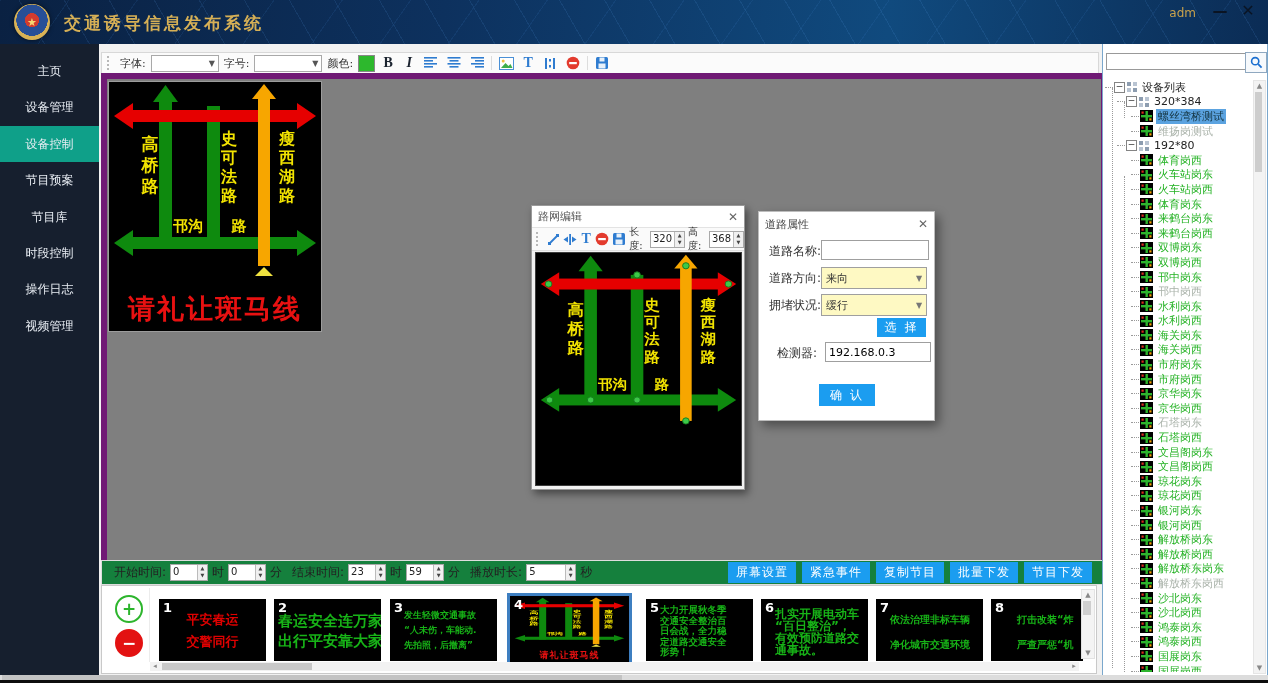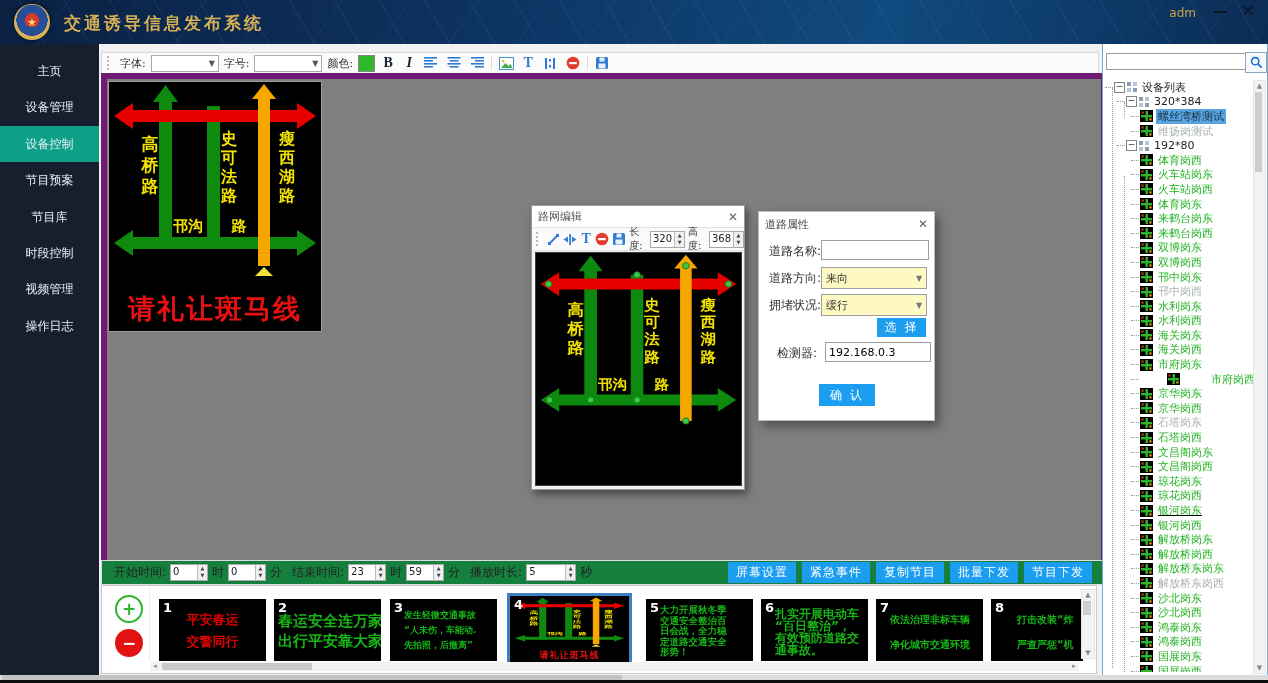--- a/index.html
+++ b/index.html
@@ -149,22 +149,22 @@
     <div class="win-btn" id="win-close">✕</div>
   </div>
 
   <div id="sidebar">
       <div class="menu-item" style="margin-top: 9px;">主页</div>
       <div class="menu-item">设备管理</div>
       <div class="menu-item active">设备控制</div>
       <div class="menu-item">节目预案</div>
       <div class="menu-item">节目库</div>
       <div class="menu-item">时段控制</div>
+      <div class="menu-item">操作日志</div>
       <div class="menu-item">视频管理</div>
-      <div class="menu-item">操作日志</div>
     </div>
 
   <div id="main">
 
     <div id="toolbar">
       <span class="grip"></span>
       <span>字体:</span>
       <span class="combo">
           <span class="combo-v"></span>
           <span class="combo-a">▼</span>
@@ -793,21 +793,21 @@
             <svg width="13" height="12">
               <rect width="13" height="12" fill="#000"></rect>
               <rect x="5.5" y="1" width="2.4" height="10" fill="#2db52d"></rect>
               <rect x="1" y="5" width="11" height="2.4" fill="#2db52d"></rect>
               <rect x="1.5" y="1.5" width="2.2" height="2.2" fill="#e02a1d"></rect>
               <rect x="9.3" y="8.3" width="2.2" height="2.2" fill="#f5a000"></rect>
             </svg>
           </span>
           <span class="tlabel">市府岗东</span>
         </div>
-        <div class="tree-row online leaf-row" style="padding-left: 26px; justify-content: space-between;">
+        <div class="tree-row online leaf-row" style="padding-left: 26px;">
           <span class="stub"></span>
           <span class="node-icon">
             <svg width="13" height="12">
               <rect width="13" height="12" fill="#000"></rect>
               <rect x="5.5" y="1" width="2.4" height="10" fill="#2db52d"></rect>
               <rect x="1" y="5" width="11" height="2.4" fill="#2db52d"></rect>
               <rect x="1.5" y="1.5" width="2.2" height="2.2" fill="#e02a1d"></rect>
               <rect x="9.3" y="8.3" width="2.2" height="2.2" fill="#f5a000"></rect>
             </svg>
           </span>
@@ -910,21 +910,21 @@
             <svg width="13" height="12">
               <rect width="13" height="12" fill="#000"></rect>
               <rect x="5.5" y="1" width="2.4" height="10" fill="#2db52d"></rect>
               <rect x="1" y="5" width="11" height="2.4" fill="#2db52d"></rect>
               <rect x="1.5" y="1.5" width="2.2" height="2.2" fill="#e02a1d"></rect>
               <rect x="9.3" y="8.3" width="2.2" height="2.2" fill="#f5a000"></rect>
             </svg>
           </span>
           <span class="tlabel">琼花岗西</span>
         </div>
-        <div class="tree-row online leaf-row" style="padding-left: 26px; text-decoration: underline;">
+        <div class="tree-row online leaf-row" style="padding-left: 26px;">
           <span class="stub"></span>
           <span class="node-icon">
             <svg width="13" height="12">
               <rect width="13" height="12" fill="#000"></rect>
               <rect x="5.5" y="1" width="2.4" height="10" fill="#2db52d"></rect>
               <rect x="1" y="5" width="11" height="2.4" fill="#2db52d"></rect>
               <rect x="1.5" y="1.5" width="2.2" height="2.2" fill="#e02a1d"></rect>
               <rect x="9.3" y="8.3" width="2.2" height="2.2" fill="#f5a000"></rect>
             </svg>
           </span>

